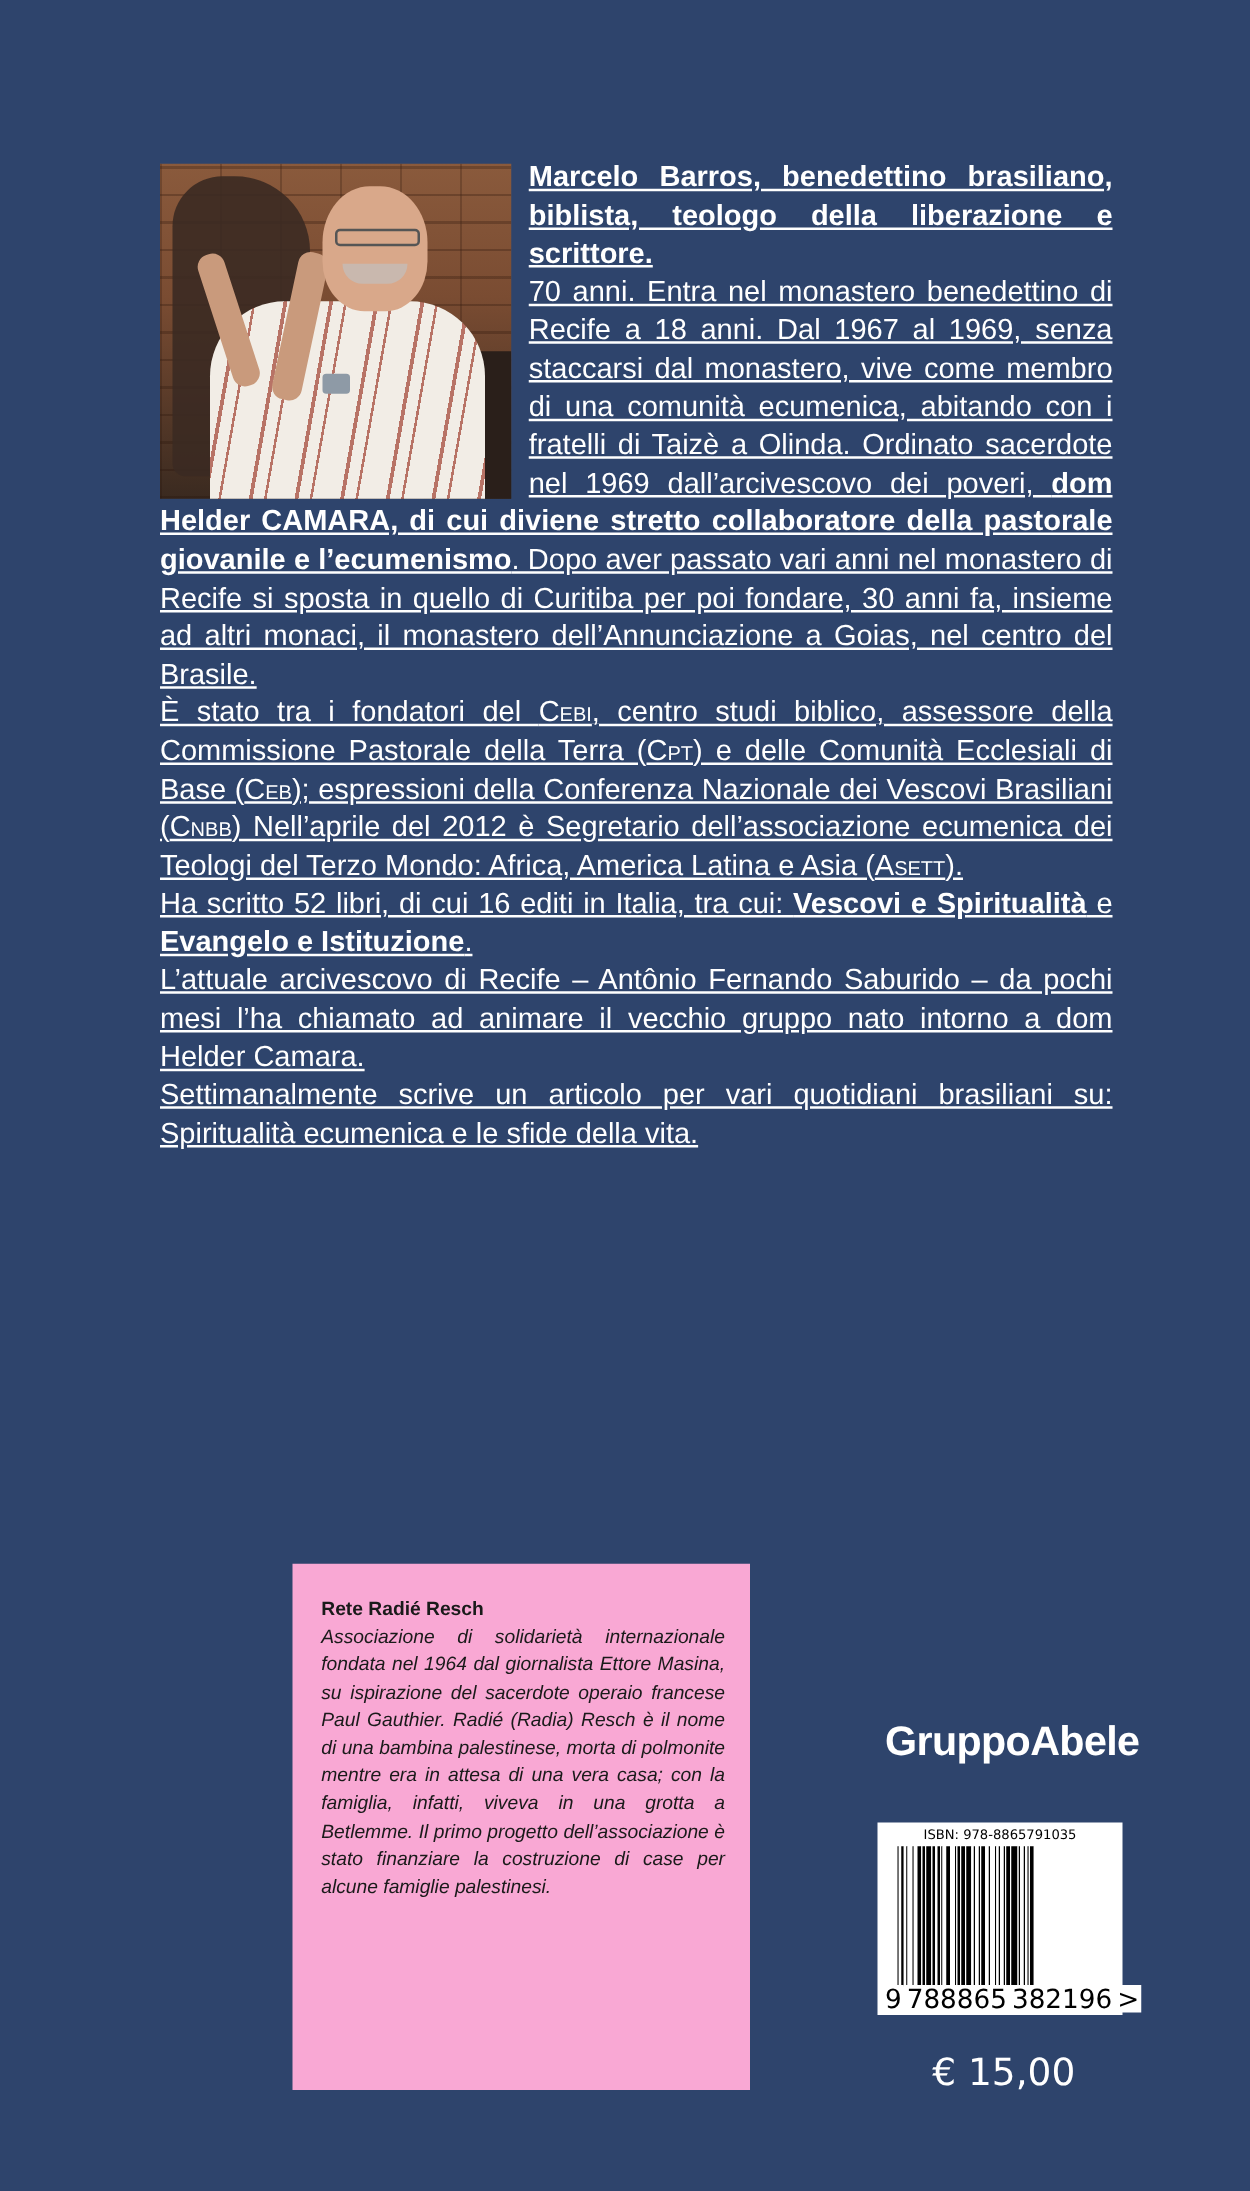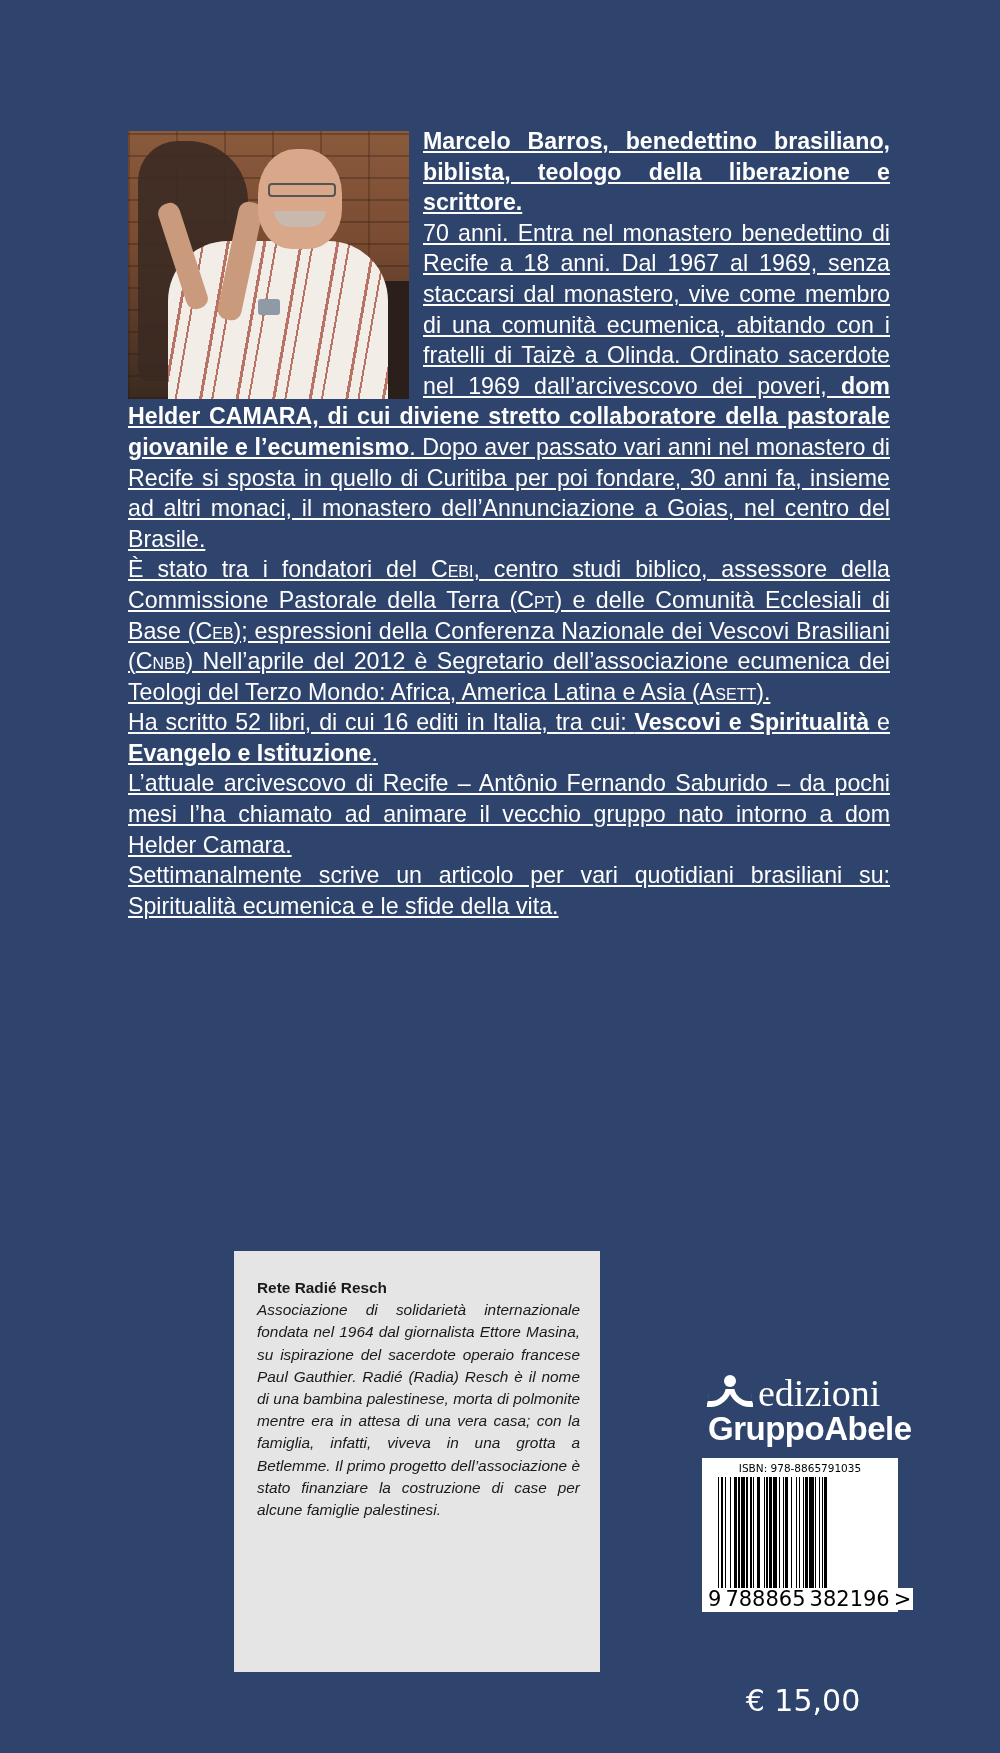--- a/index.html
+++ b/index.html
@@ -42,21 +42,21 @@
     font-size: 23.2px; line-height: 30.6px; color: #ffffff;
     text-align: justify;
   }
   .bio .float-spacer { float: left; width: 281px; height: 272px; margin-right: 14px; }
   .bio p { margin: 0; text-decoration: underline; }
   .bio b { font-weight: bold; }
   .sc { font-variant: small-caps; }
 
   .assoc {
     position: absolute; left: 234px; top: 1251px; width: 366px; height: 421px;
-    background: #e5e5e5;
+    background: #f9a8d4;
     color: #1a1a1a;
     box-sizing: border-box;
     padding: 26px 20px 0 23px;
     font-size: 15.4px; line-height: 22.2px;
   }
   .assoc .title { font-weight: bold; display:block; }
   .assoc .text { text-align: justify; display:block;font-style:italic; }
 
   .logo { position: absolute; left: 708px; top: 1375px; width: 200px; }
   .logo .row1 { display:flex; align-items:flex-end; }
@@ -71,21 +71,21 @@
     position: absolute; left: 702px; top: 1458px; width: 196px; height: 154px;
     background: #ffffff; color: #000;
     box-sizing: border-box; padding: 4px 6px 0 6px;
   }
   .barcode-box .isbn { font-family: "DejaVu Sans", sans-serif; font-size: 10.5px; text-align:center; line-height: 12px; }
   .barcode-box .bars { display:flex; height: 112px; margin: 3px 0 0 10px; }
   .barcode-box .bars span { display:block; height:100%; }
   .barcode-box .digits { position:absolute; left:4px; right:4px; bottom:2px; display:flex; justify-content:space-between; font-family: "DejaVu Sans", sans-serif; font-size: 21px; line-height: 22px; background: transparent; }
   .barcode-box .digits span { background:#fff; padding: 0 2px; }
 
-  .price { position: absolute; left: 708px; top: 1641px; width: 190px; text-align: center; font-size: 30px; color: #fff; font-family: "DejaVu Sans", sans-serif; margin-top: 42px; }
+  .price { position: absolute; left: 708px; top: 1641px; width: 190px; text-align: center; font-size: 30px; color: #fff; font-family: "DejaVu Sans", sans-serif; }
 </style>
 </head>
 <body>
 
 <div class="photo">
   <div class="bricks"></div>
   <div class="statue"></div>
   <div class="chair"></div>
   <div class="body"></div>
   <div class="arm1"></div>
@@ -105,28 +105,20 @@
   <p>L’attuale arcivescovo di Recife – Antônio Fernando Saburido – da pochi mesi l’ha chiamato ad animare il vecchio gruppo nato intorno a dom Helder Camara.</p>
   <p>Settimanalmente scrive un articolo per vari quotidiani brasiliani su: Spiritualità ecumenica e le sfide della vita.</p>
 </div>
 
 <div class="assoc">
   <span class="title">Rete Radié Resch</span>
   <span class="text">Associazione di solidarietà internazionale fondata nel 1964 dal giornalista Ettore Masina, su ispirazione del sacerdote operaio francese Paul Gauthier. Radié (Radia) Resch è il nome di una bambina palestinese, morta di polmonite mentre era in attesa di una vera casa; con la famiglia, infatti, viveva in una grotta a Betlemme. Il primo progetto dell’associazione è stato finanziare la costruzione di case per alcune famiglie palestinesi.</span>
 </div>
 
 <div class="logo">
-  <div class="row1">
-    <div class="mark">
-      <div class="dot"></div>
-      <div class="wingl"></div>
-      <div class="wingr"></div>
-    </div>
-    <span class="edizioni">edizioni</span>
-  </div>
   <div class="gruppo">GruppoAbele</div>
 </div>
 
 <div class="barcode-box">
   <div class="isbn">ISBN: 978-8865791035</div>
   <div class="bars" id="bars">
       <span style="width: 1.35px; background: rgb(0, 0, 0);"></span>
       <span style="width: 1.35px; background: rgb(255, 255, 255);"></span>
       <span style="width: 2.7px; background: rgb(0, 0, 0);"></span>
       <span style="width: 1.35px; background: rgb(255, 255, 255);"></span>

